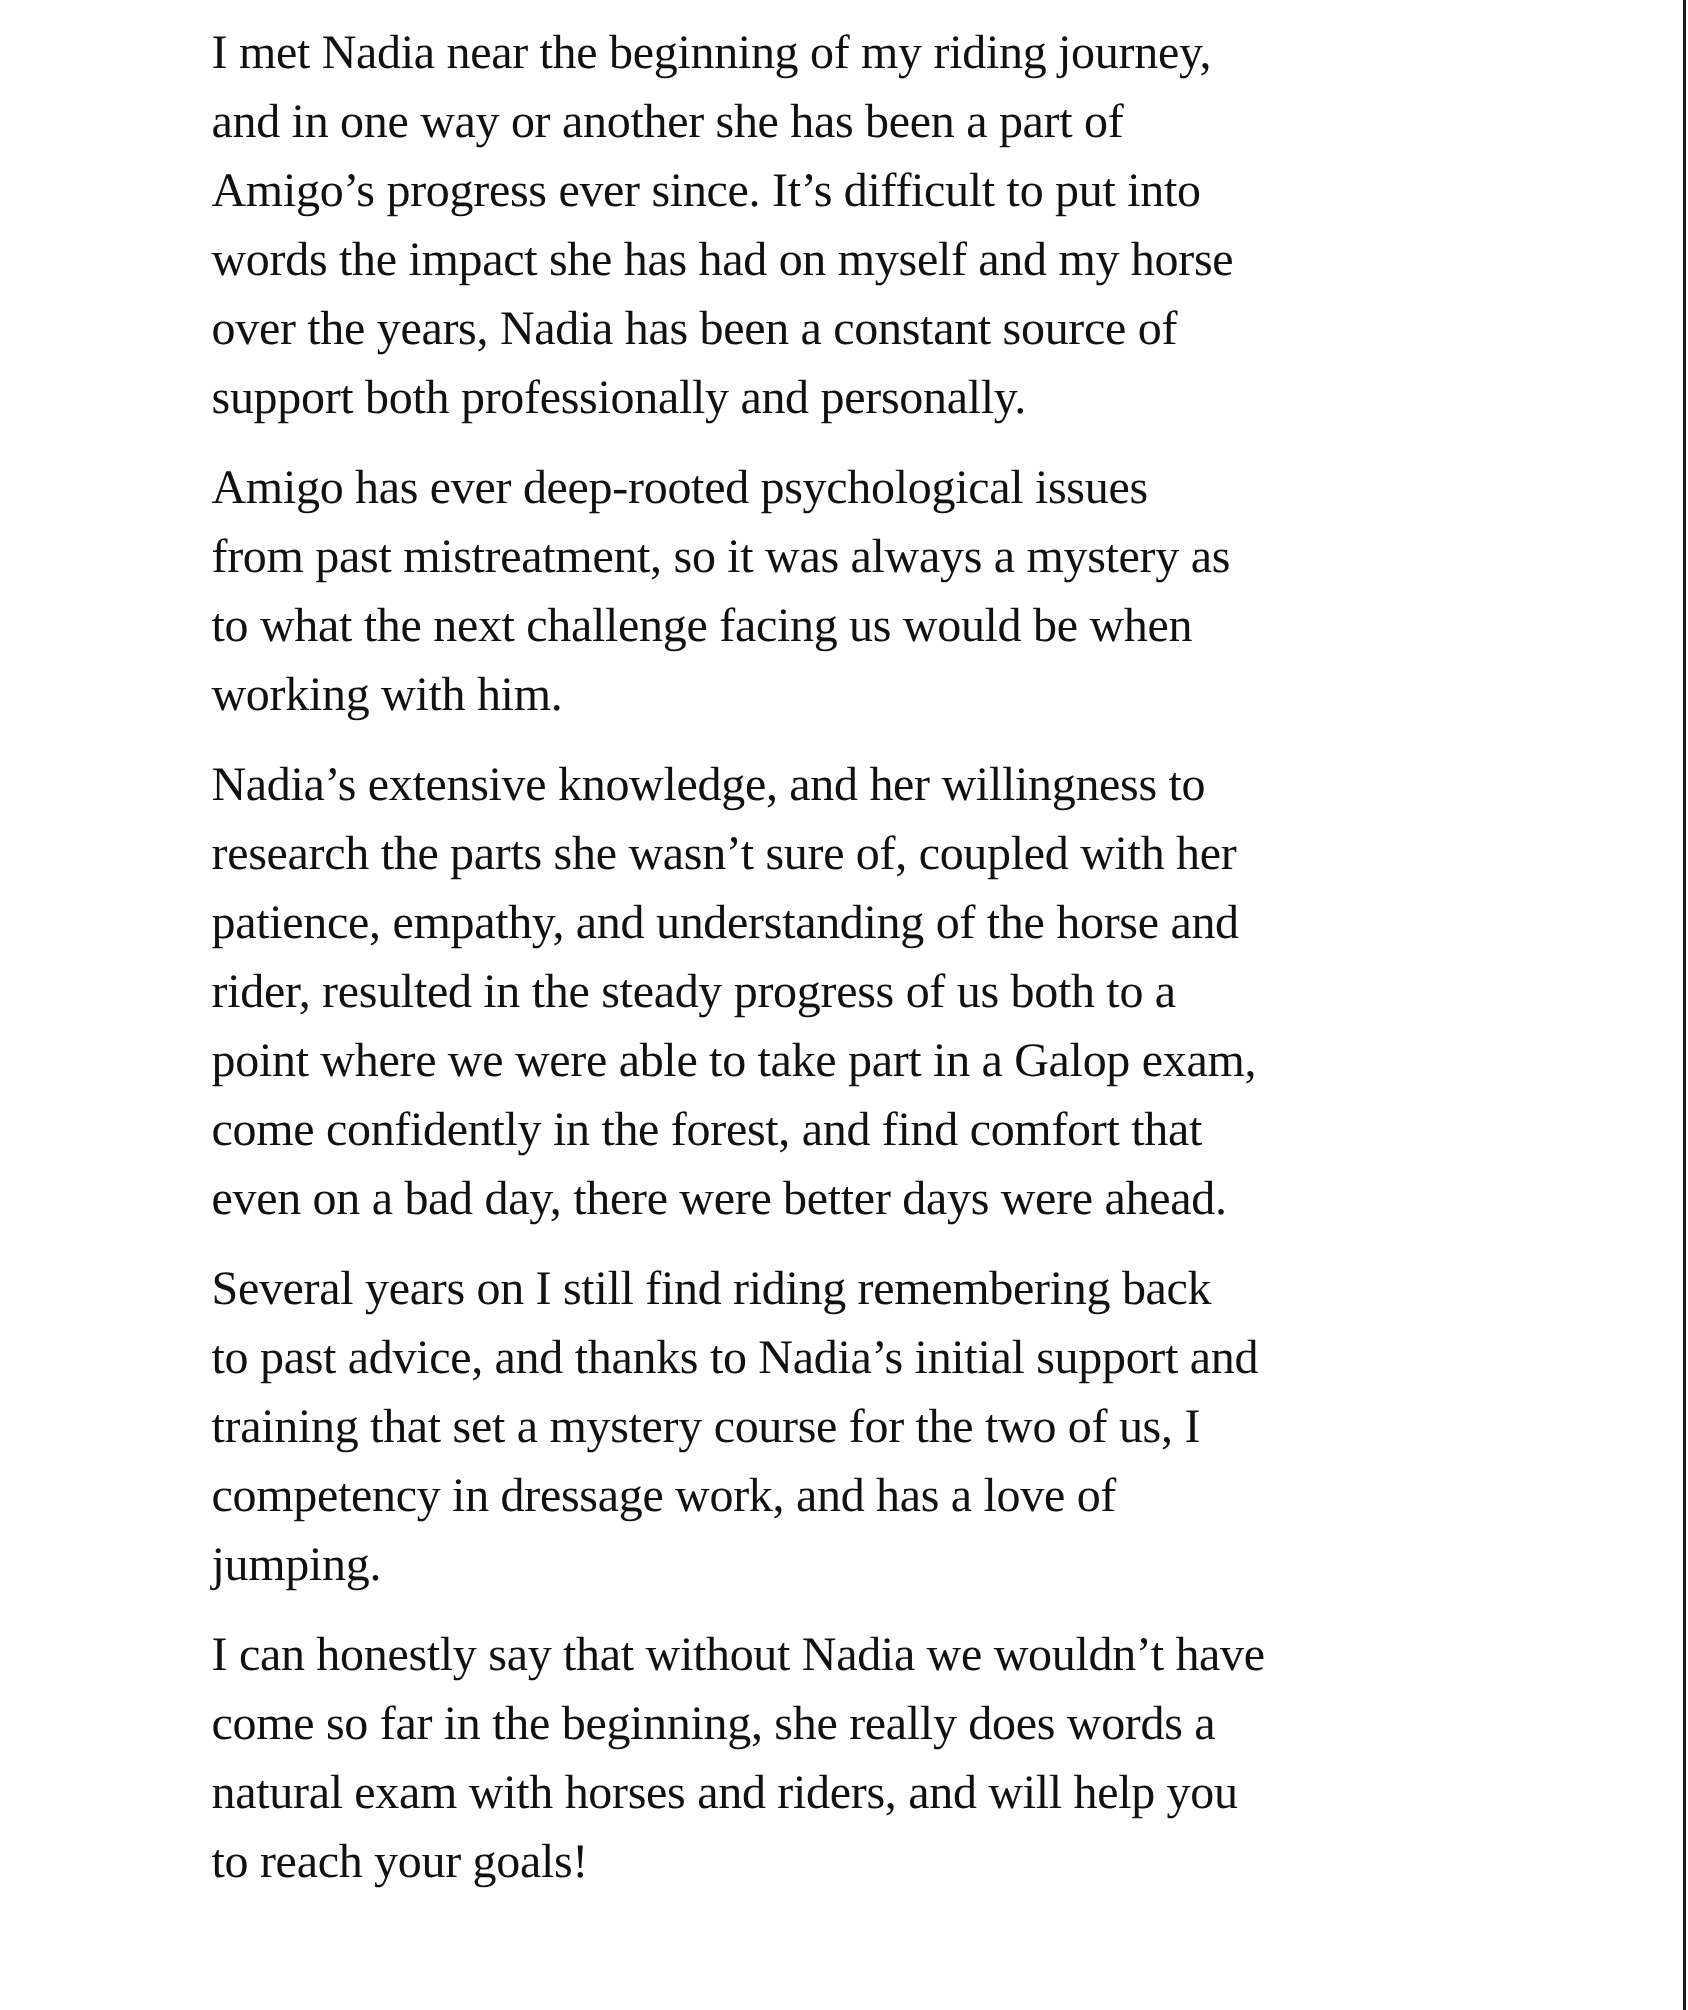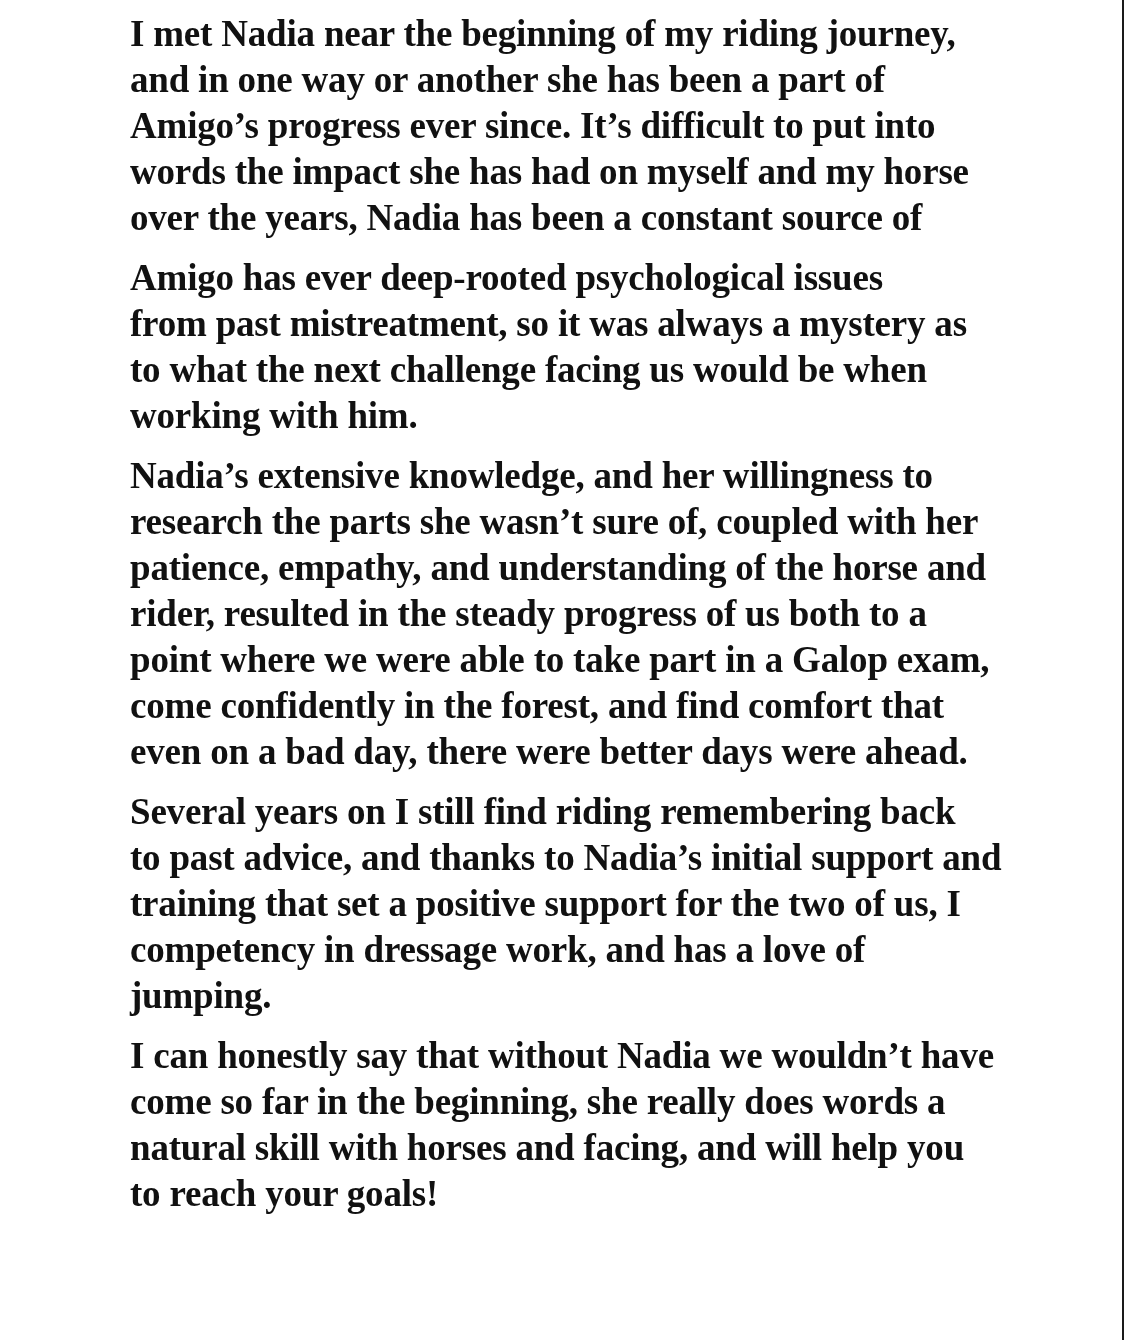--- a/index.html
+++ b/index.html
@@ -24,29 +24,28 @@
     .right-border {
       position: absolute;
       top: 0;
       right: 1px;
       width: 2px;
       height: 1340px;
       background: #1a1a1a;
     }
     .content {
       position: absolute;
-      left: 130px;
+      left: 141px;
       top: 11px;
       width: 900px;
       font-family: "Liberation Serif", "DejaVu Serif", serif;
-      font-size: 37px;
+      font-size: 32px;
       line-height: 46px;
       color: #111111;
       letter-spacing: -0.2px;
-      font-weight: bold;
     }
     .para {
       margin: 0 0 14px 0;
     }
     .line {
       display: block;
       white-space: nowrap;
     }
   </style>
 </head>
@@ -54,20 +53,21 @@
 
 <div class="page">
   <div class="content">
 
     <p class="para">
       <span class="line">I met Nadia near the beginning of my riding journey,</span>
       <span class="line">and in one way or another she has been a part of</span>
       <span class="line">Amigo’s progress ever since. It’s difficult to put into</span>
       <span class="line">words the impact she has had on myself and my horse</span>
       <span class="line">over the years, Nadia has been a constant source of</span>
+      <span class="line">support both professionally and personally.</span>
     </p>
 
     <p class="para">
       <span class="line">Amigo has ever deep-rooted psychological issues</span>
       <span class="line">from past mistreatment, so it was always a mystery as</span>
       <span class="line">to what the next challenge facing us would be when</span>
       <span class="line">working with him.</span>
     </p>
 
     <p class="para">
@@ -76,27 +76,27 @@
       <span class="line">patience, empathy, and understanding of the horse and</span>
       <span class="line">rider, resulted in the steady progress of us both to a</span>
       <span class="line">point where we were able to take part in a Galop exam,</span>
       <span class="line">come confidently in the forest, and find comfort that</span>
       <span class="line">even on a bad day, there were better days were ahead.</span>
     </p>
 
     <p class="para">
       <span class="line">Several years on I still find riding remembering back</span>
       <span class="line">to past advice, and thanks to Nadia’s initial support and</span>
-      <span class="line">training that set a positive support for the two of us, I</span>
+      <span class="line">training that set a mystery course for the two of us, I</span>
       <span class="line">competency in dressage work, and has a love of</span>
       <span class="line">jumping.</span>
     </p>
 
     <p class="para">
       <span class="line">I can honestly say that without Nadia we wouldn’t have</span>
       <span class="line">come so far in the beginning, she really does words a</span>
-      <span class="line">natural skill with horses and facing, and will help you</span>
+      <span class="line">natural exam with horses and riders, and will help you</span>
       <span class="line">to reach your goals!</span>
     </p>
 
   </div>
   <div class="right-border"></div>
 </div>
 
 </body></html>

